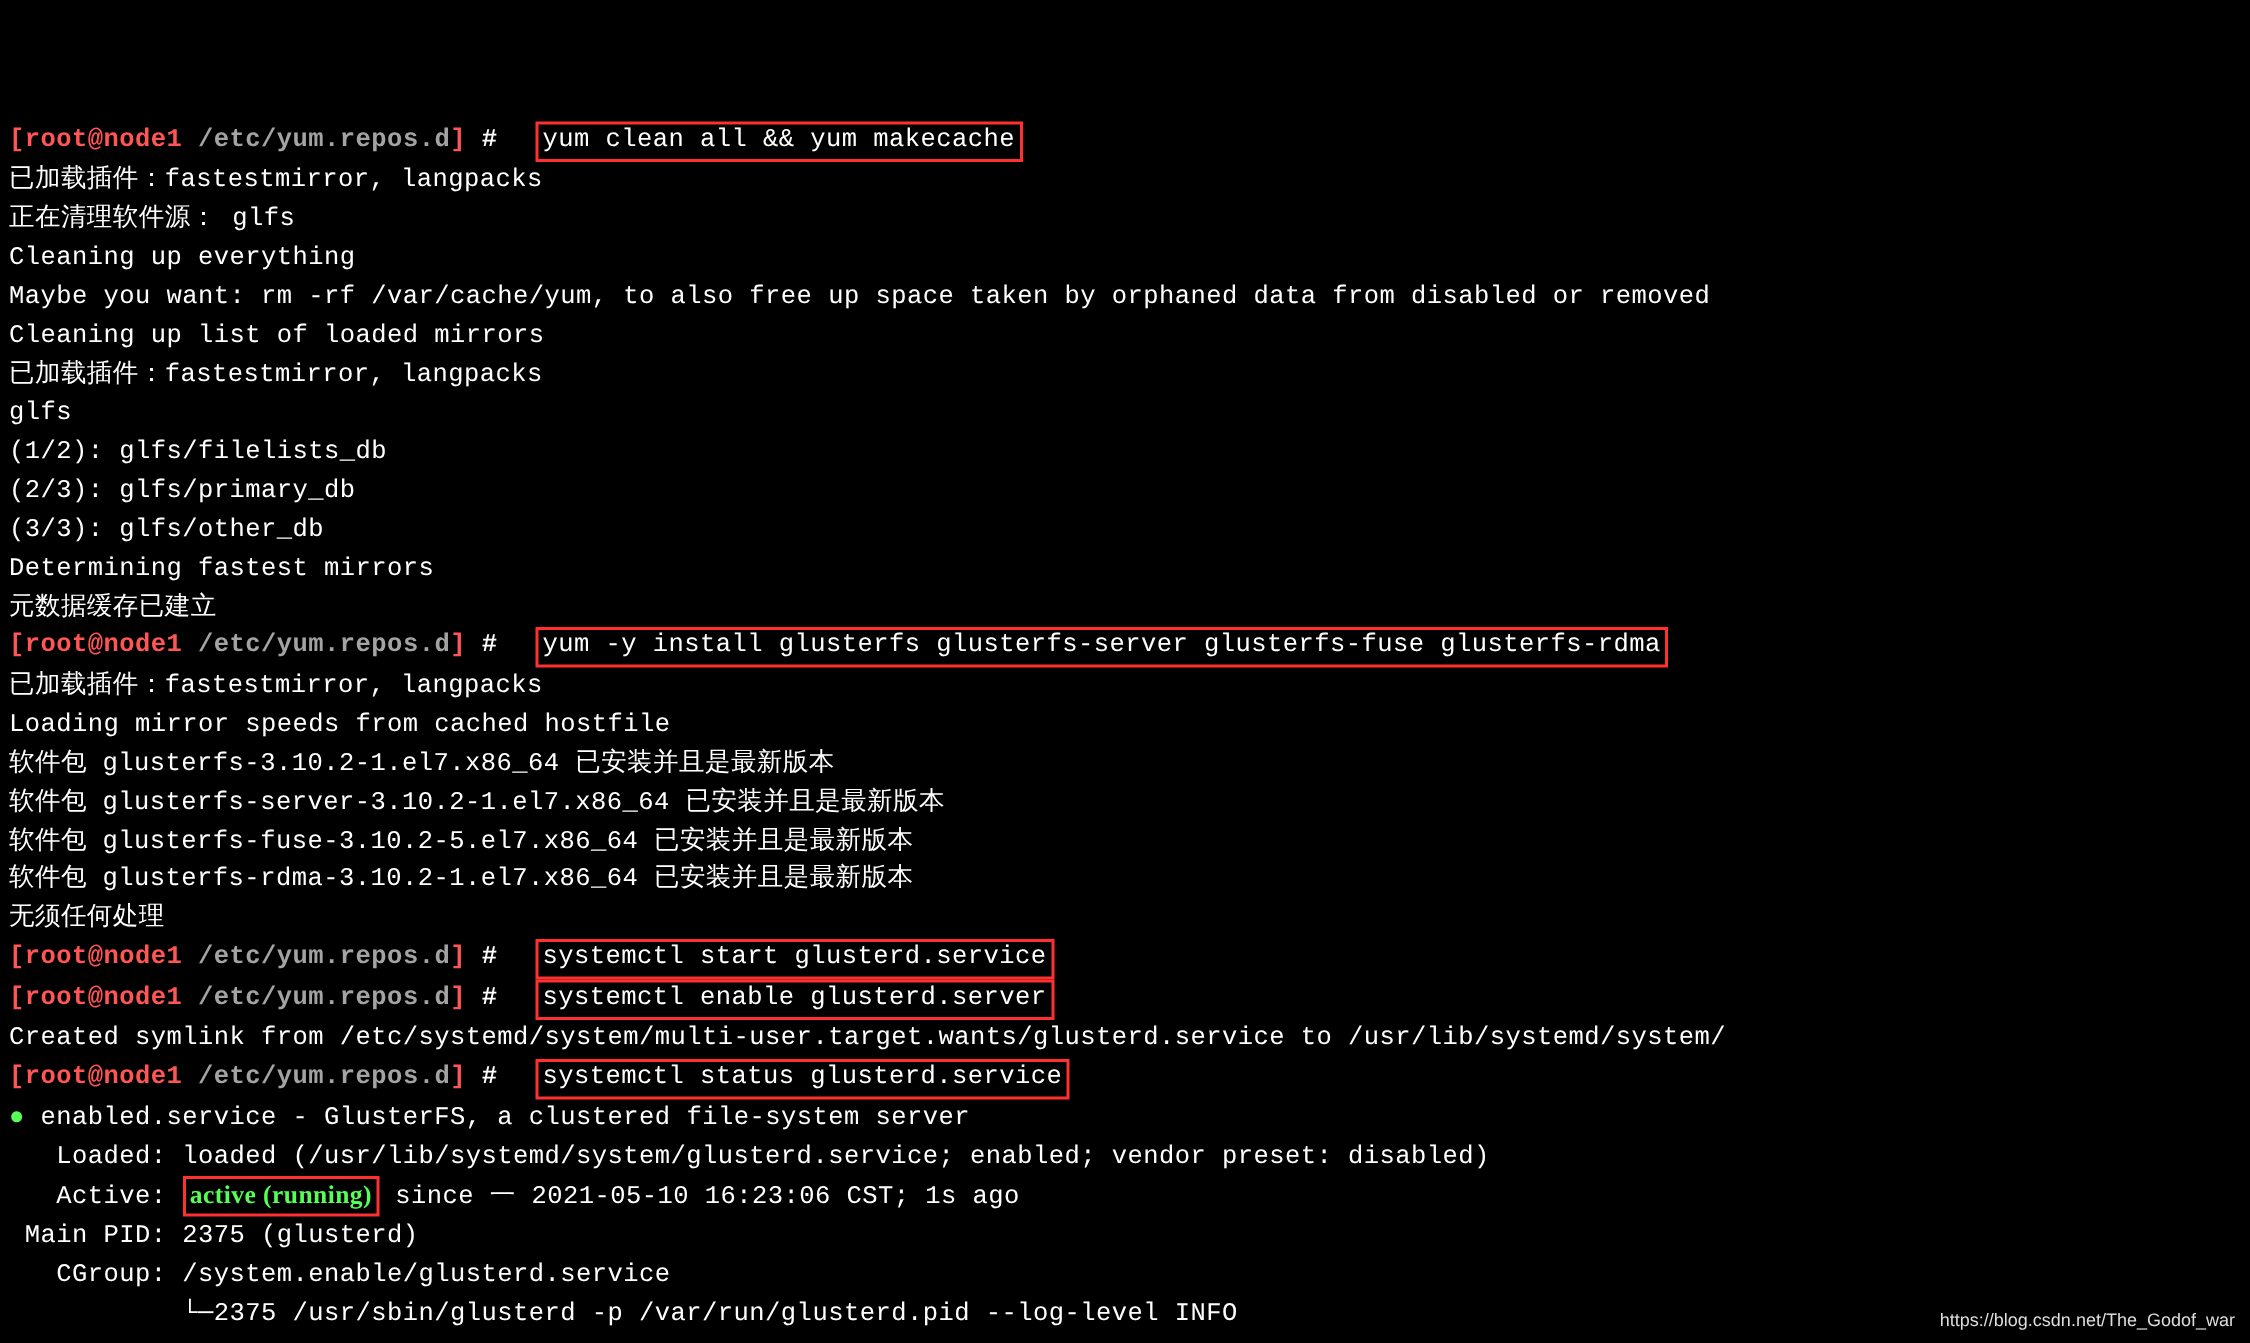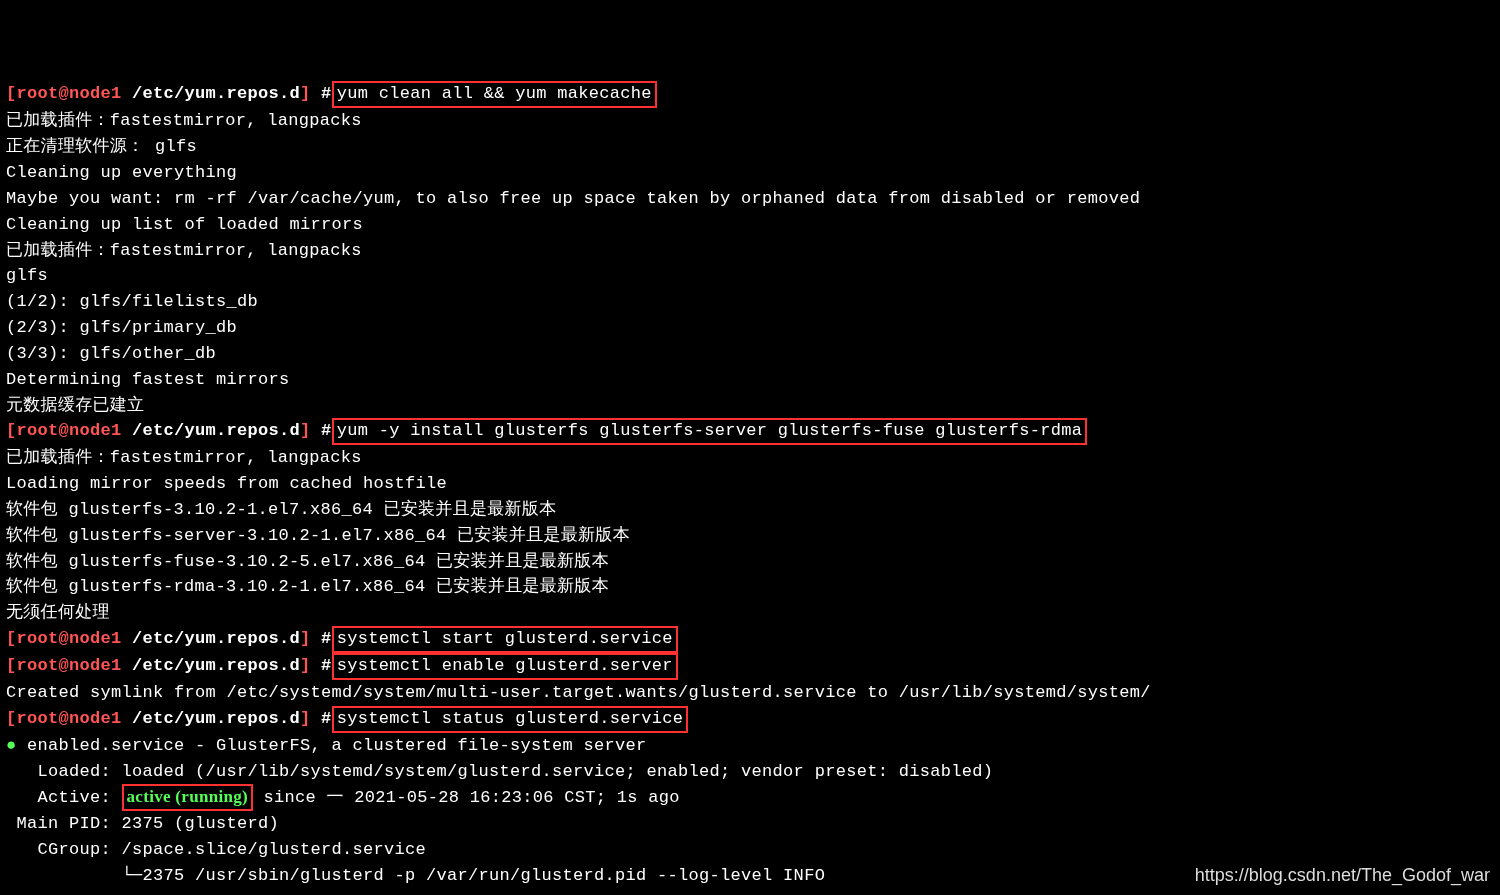--- a/index.html
+++ b/index.html
@@ -11,32 +11,32 @@
     line-height: 1.52;
     color: #ffffff;
     white-space: pre;
     overflow: hidden;
     width: 1500px;
     height: 895px;
     box-sizing: border-box;
     letter-spacing: 0.3px;
   }
   .red-bold { color: #ff5555; font-weight: bold; }
-  .magenta-bold { color: #ffffff; font-weight: bold; }
+  .magenta-bold { color: #a3a3a3; font-weight: bold; }
   .white-bold { color: #ffffff; font-weight: bold; }
-  .redbox { border: 2px solid #ff3030; padding: 0 3px; display: inline-block; line-height: 1.35; }
+  .redbox { border: 2px solid #ff3030; padding: 0 3px; display: inline-block; line-height: 1.35; margin-left: 25px; }
   .greenbox { border: 2px solid #ff3030; padding: 0 3px; display: inline-block; line-height: 1.35; color: #55ff55; font-weight: bold; font-family: Liberation Serif, serif; }
   .bullet { color: #55ff55; }
   .watermark {
     position: fixed;
     right: 10px;
     bottom: 6px;
     color: #dddddd;
     font-family: Arial, sans-serif;
-    font-size: 18px;
+    font-size: 12px;
     letter-spacing: 0;
   }
 </style>
 </head>
 <body>
 
 
 <div><span><span class="red-bold">[</span><span class="red-bold">root@node1</span><span> </span><span class="magenta-bold">/etc/yum.repos.d</span><span class="red-bold">]</span><span class="white-bold"> #</span><span class="redbox">yum clean all &amp;&amp; yum makecache</span></span>
 <span>已加载插件：fastestmirror, langpacks</span>
 <span>正在清理软件源： glfs</span>
@@ -57,21 +57,21 @@
 <span>软件包 glusterfs-server-3.10.2-1.el7.x86_64 已安装并且是最新版本</span>
 <span>软件包 glusterfs-fuse-3.10.2-5.el7.x86_64 已安装并且是最新版本</span>
 <span>软件包 glusterfs-rdma-3.10.2-1.el7.x86_64 已安装并且是最新版本</span>
 <span>无须任何处理</span>
 <span><span class="red-bold">[</span><span class="red-bold">root@node1</span><span> </span><span class="magenta-bold">/etc/yum.repos.d</span><span class="red-bold">]</span><span class="white-bold"> #</span><span class="redbox">systemctl start glusterd.service</span></span>
 <span><span class="red-bold">[</span><span class="red-bold">root@node1</span><span> </span><span class="magenta-bold">/etc/yum.repos.d</span><span class="red-bold">]</span><span class="white-bold"> #</span><span class="redbox">systemctl enable glusterd.server</span></span>
 <span>Created symlink from /etc/systemd/system/multi-user.target.wants/glusterd.service to /usr/lib/systemd/system/</span>
 <span><span class="red-bold">[</span><span class="red-bold">root@node1</span><span> </span><span class="magenta-bold">/etc/yum.repos.d</span><span class="red-bold">]</span><span class="white-bold"> #</span><span class="redbox">systemctl status glusterd.service</span></span>
 <span><span class="bullet">●</span><span> enabled.service - GlusterFS, a clustered file-system server</span></span>
 <span>   Loaded: loaded (/usr/lib/systemd/system/glusterd.service; enabled; vendor preset: disabled)</span>
-<span><span>   Active: </span><span class="greenbox">active (running)</span><span> since 一 2021-05-28 16:23:06 CST; 1s ago</span></span>
+<span><span>   Active: </span><span class="greenbox">active (running)</span><span> since 一 2021-05-10 16:23:06 CST; 1s ago</span></span>
 <span> Main PID: 2375 (glusterd)</span>
-<span>   CGroup: /space.slice/glusterd.service</span>
+<span>   CGroup: /system.enable/glusterd.service</span>
 <span>           └─2375 /usr/sbin/glusterd -p /var/run/glusterd.pid --log-level INFO</span>
 </div>
 
 <div class="watermark">https://blog.csdn.net/The_Godof_war</div>
 
 
 
 </body></html>

